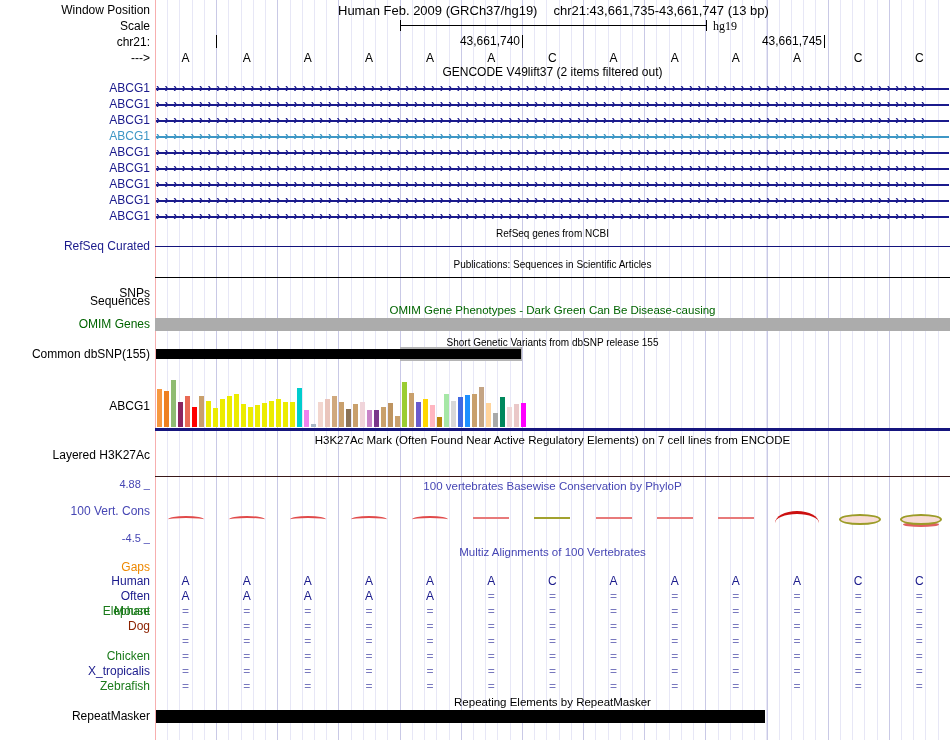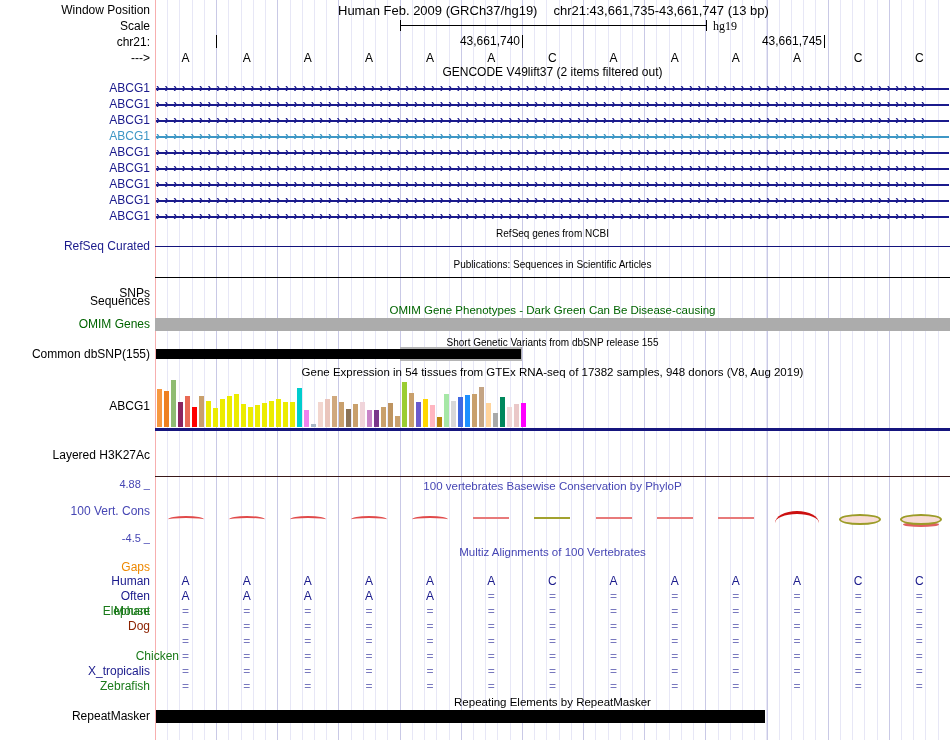--- a/index.html
+++ b/index.html
@@ -80,25 +80,25 @@
 
   <div class="title t-md" style="top:304px;color:#006400;">OMIM Gene Phenotypes - Dark Green Can Be Disease-causing</div>
   <div class="lbl" style="top:318px;color:#006400;">OMIM Genes</div>
   <div class="abs" style="left:155px;top:318px;width:795px;height:13px;background:#ACACAC;"></div>
 
   <div class="title t-sm" style="top:336px;">Short Genetic Variants from dbSNP release 155</div>
   <div class="lbl" style="top:348px;">Common dbSNP(155)</div>
   <div class="abs" style="left:400px;top:347px;width:122px;height:14px;background:#B4B4B4;"></div>
   <div class="abs" style="left:156px;top:349px;width:365px;height:10px;background:#000;"></div>
 
-  <div class="title t-md" style="top:366px;">Gene Expression in 54 tissues from GTEx RNA-seq of 17382 samples, 948 donors (V8, Aug 2019)</div>
   <div class="lbl" style="top:400px;">ABCG1</div>
 
   <div class="abs" style="left:155px;top:428px;width:795px;height:2.5px;background:#15157E;"></div>
 
+  <div class="title t-md" style="top:434px;">H3K27Ac Mark (Often Found Near Active Regulatory Elements) on 7 cell lines from ENCODE</div>
   <div class="lbl" style="top:449px;">Layered H3K27Ac</div>
   <div class="hline" style="top:476px;border-top:1.5px solid #381818;"></div>
 
   <div class="lbl" style="top:478px;color:#4646B4;font-size:11px;">4.88 _</div>
   <div class="title t-md" style="top:480px;color:#4646B4;">100 vertebrates Basewise Conservation by PhyloP</div>
   <div class="lbl" style="top:505px;color:#4646B4;">100 Vert. Cons</div>
 
   <div class="lbl" style="top:532px;color:#4646B4;font-size:11px;">-4.5 _</div>
 
   <div class="title t-md" style="top:546px;color:#4646B4;">Multiz Alignments of 100 Vertebrates</div>
@@ -298,21 +298,21 @@
       <div class="mz-cell" style="left: 338.45px; top: 635px; color: rgb(120, 120, 190);">=</div>
       <div class="mz-cell" style="left: 399.6px; top: 635px; color: rgb(120, 120, 190);">=</div>
       <div class="mz-cell" style="left: 460.75px; top: 635px; color: rgb(120, 120, 190);">=</div>
       <div class="mz-cell" style="left: 521.9px; top: 635px; color: rgb(120, 120, 190);">=</div>
       <div class="mz-cell" style="left: 583.05px; top: 635px; color: rgb(120, 120, 190);">=</div>
       <div class="mz-cell" style="left: 644.2px; top: 635px; color: rgb(120, 120, 190);">=</div>
       <div class="mz-cell" style="left: 705.35px; top: 635px; color: rgb(120, 120, 190);">=</div>
       <div class="mz-cell" style="left: 766.5px; top: 635px; color: rgb(120, 120, 190);">=</div>
       <div class="mz-cell" style="left: 827.65px; top: 635px; color: rgb(120, 120, 190);">=</div>
       <div class="mz-cell" style="left: 888.8px; top: 635px; color: rgb(120, 120, 190);">=</div>
-      <div class="lbl" style="top: 650px; color: rgb(26, 122, 26); padding-left: 29px;">Chicken</div>
+      <div class="lbl" style="top: 650px; color: rgb(26, 122, 26);">Chicken</div>
       <div class="mz-cell" style="left: 155px; top: 650px; color: rgb(120, 120, 190);">=</div>
       <div class="mz-cell" style="left: 216.15px; top: 650px; color: rgb(120, 120, 190);">=</div>
       <div class="mz-cell" style="left: 277.3px; top: 650px; color: rgb(120, 120, 190);">=</div>
       <div class="mz-cell" style="left: 338.45px; top: 650px; color: rgb(120, 120, 190);">=</div>
       <div class="mz-cell" style="left: 399.6px; top: 650px; color: rgb(120, 120, 190);">=</div>
       <div class="mz-cell" style="left: 460.75px; top: 650px; color: rgb(120, 120, 190);">=</div>
       <div class="mz-cell" style="left: 521.9px; top: 650px; color: rgb(120, 120, 190);">=</div>
       <div class="mz-cell" style="left: 583.05px; top: 650px; color: rgb(120, 120, 190);">=</div>
       <div class="mz-cell" style="left: 644.2px; top: 650px; color: rgb(120, 120, 190);">=</div>
       <div class="mz-cell" style="left: 705.35px; top: 650px; color: rgb(120, 120, 190);">=</div>

